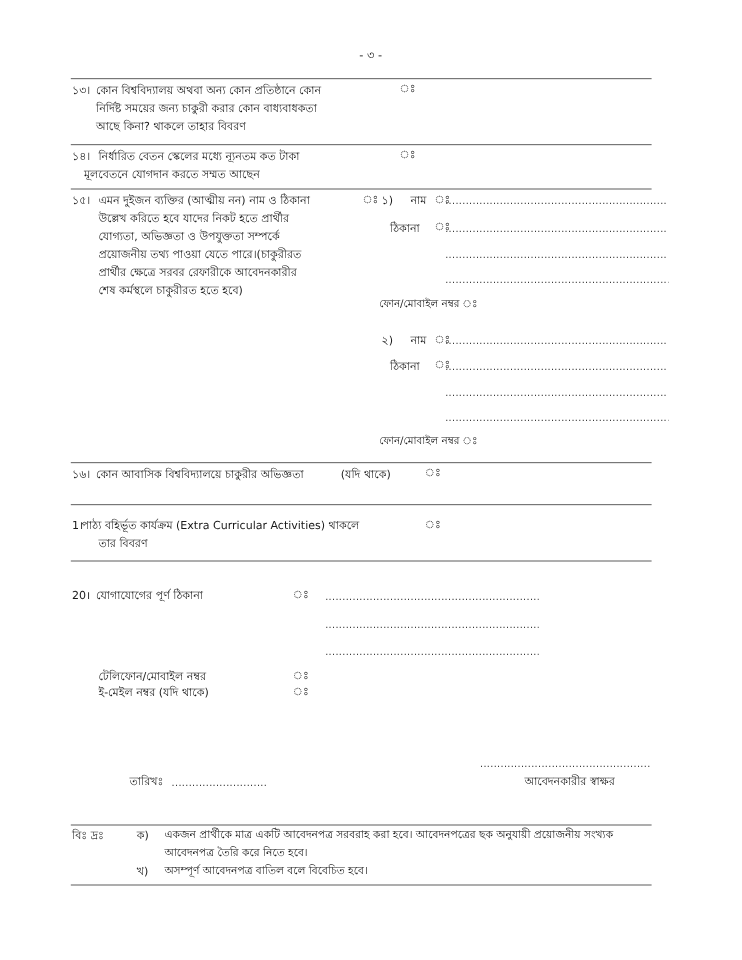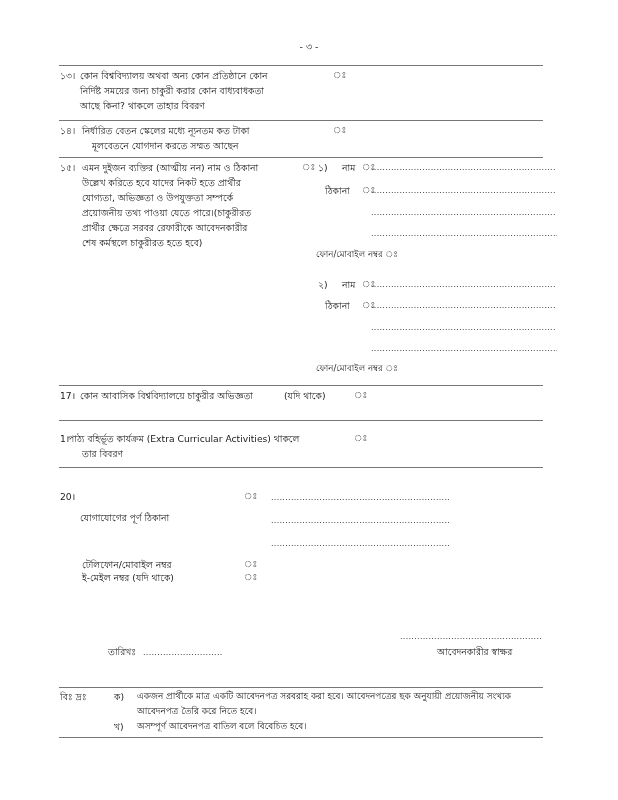--- a/index.html
+++ b/index.html
@@ -30,21 +30,21 @@
   <div class="lbl" style="left:60px;top:69px">১৩।</div>
   <div class="lbl" style="left:80px;top:69px">কোন বিশ্ববিদ্যালয় অথবা অন্য কোন প্রতিষ্ঠানে কোন</div>
   <div class="lbl" style="left:80px;top:84px">নির্দিষ্ট সময়ের জন্য চাকুরী করার কোন বাধ্যবাধকতা</div>
   <div class="lbl" style="left:80px;top:99px">আছে কিনা? থাকলে তাহার বিবরণ</div>
   <div class="colon" style="left:333px;top:69px">ঃ</div>
 </section>
 
 <section>
   <div class="lbl" style="left:60px;top:124px">১৪।</div>
   <div class="lbl" style="left:82px;top:124px">নির্ধারিত বেতন স্কেলের মধ্যে ন্যূনতম কত টাকা</div>
-  <div class="lbl" style="left:92px;top:139px">মূলবেতনে যোগদান করতে সম্মত আছেন</div>
+  <div class="lbl" style="left:70px;top:139px">মূলবেতনে যোগদান করতে সম্মত আছেন</div>
   <div class="colon" style="left:333px;top:124px">ঃ</div>
 </section>
 
 <section>
   <div class="lbl" style="left:60px;top:161px">১৫।</div>
   <div class="lbl" style="left:82px;top:161px">এমন দুইজন ব্যক্তির (আত্মীয় নন) নাম ও ঠিকানা</div>
   <div class="lbl" style="left:82px;top:176px">উল্লেখ করিতে হবে যাদের নিকট হতে প্রার্থীর</div>
   <div class="lbl" style="left:82px;top:191px">যোগ্যতা, অভিজ্ঞতা ও উপযুক্ততা সম্পর্কে</div>
   <div class="lbl" style="left:82px;top:206px">প্রয়োজনীয় তথ্য পাওয়া যেতে পারে।(চাকুরীরত</div>
   <div class="lbl" style="left:82px;top:221px">প্রার্থীর ক্ষেত্রে সরবর রেফারীকে আবেদনকারীর</div>
@@ -72,36 +72,36 @@
     <div class="lbl" style="left:325px;top:299px">ঠিকানা</div>
     <div class="colon" style="left:362px;top:299px">ঃ</div>
     <div class="dots" style="left:371px;top:300px;width:184px">....................................................................................</div>
     <div class="dots" style="left:371px;top:322px;width:184px">....................................................................................</div>
     <div class="dots" style="left:371px;top:343px;width:186px">....................................................................................</div>
     <div class="lbl" style="left:316px;top:362px;font-size:8.6px">ফোন/মোবাইল নম্বর ঃ</div>
   </div>
 </section>
 
 <section>
-  <div class="lbl" style="left:60px;top:389px">17।</div>
+  <div class="lbl" style="left:60px;top:389px">১৬।</div>
   <div class="lbl" style="left:80px;top:389px">কোন আবাসিক বিশ্ববিদ্যালয়ে চাকুরীর অভিজ্ঞতা</div>
   <div class="lbl" style="left:284px;top:389px">(যদি থাকে)</div>
   <div class="colon" style="left:354px;top:389px">ঃ</div>
 </section>
 
 <section>
   <div class="lbl" style="left:60px;top:432px">1।</div>
   <div class="lbl" style="left:68px;top:432px">পাঠ্য বহির্ভূত কার্যক্রম (Extra Curricular Activities) থাকলে</div>
   <div class="lbl" style="left:82px;top:447px">তার বিবরণ</div>
   <div class="colon" style="left:354px;top:432px">ঃ</div>
 </section>
 
 <section>
   <div class="lbl" style="left:60px;top:490px">20।</div>
-  <div class="lbl" style="left:80px;top:511px">যোগাযোগের পূর্ণ ঠিকানা</div>
+  <div class="lbl" style="left:80px;top:490px">যোগাযোগের পূর্ণ ঠিকানা</div>
   <div class="colon" style="left:244px;top:490px">ঃ</div>
   <div class="dots" style="left:271px;top:492px;width:178px">...........................................................................</div>
   <div class="dots" style="left:271px;top:515px;width:178px">...........................................................................</div>
   <div class="dots" style="left:271px;top:538px;width:178px">...........................................................................</div>
   <div class="lbl" style="left:82px;top:558px">টেলিফোন/মোবাইল নম্বর</div>
   <div class="colon" style="left:244px;top:558px">ঃ</div>
   <div class="lbl" style="left:82px;top:571px">ই-মেইল নম্বর (যদি থাকে)</div>
   <div class="colon" style="left:244px;top:571px">ঃ</div>
 </section>
 

